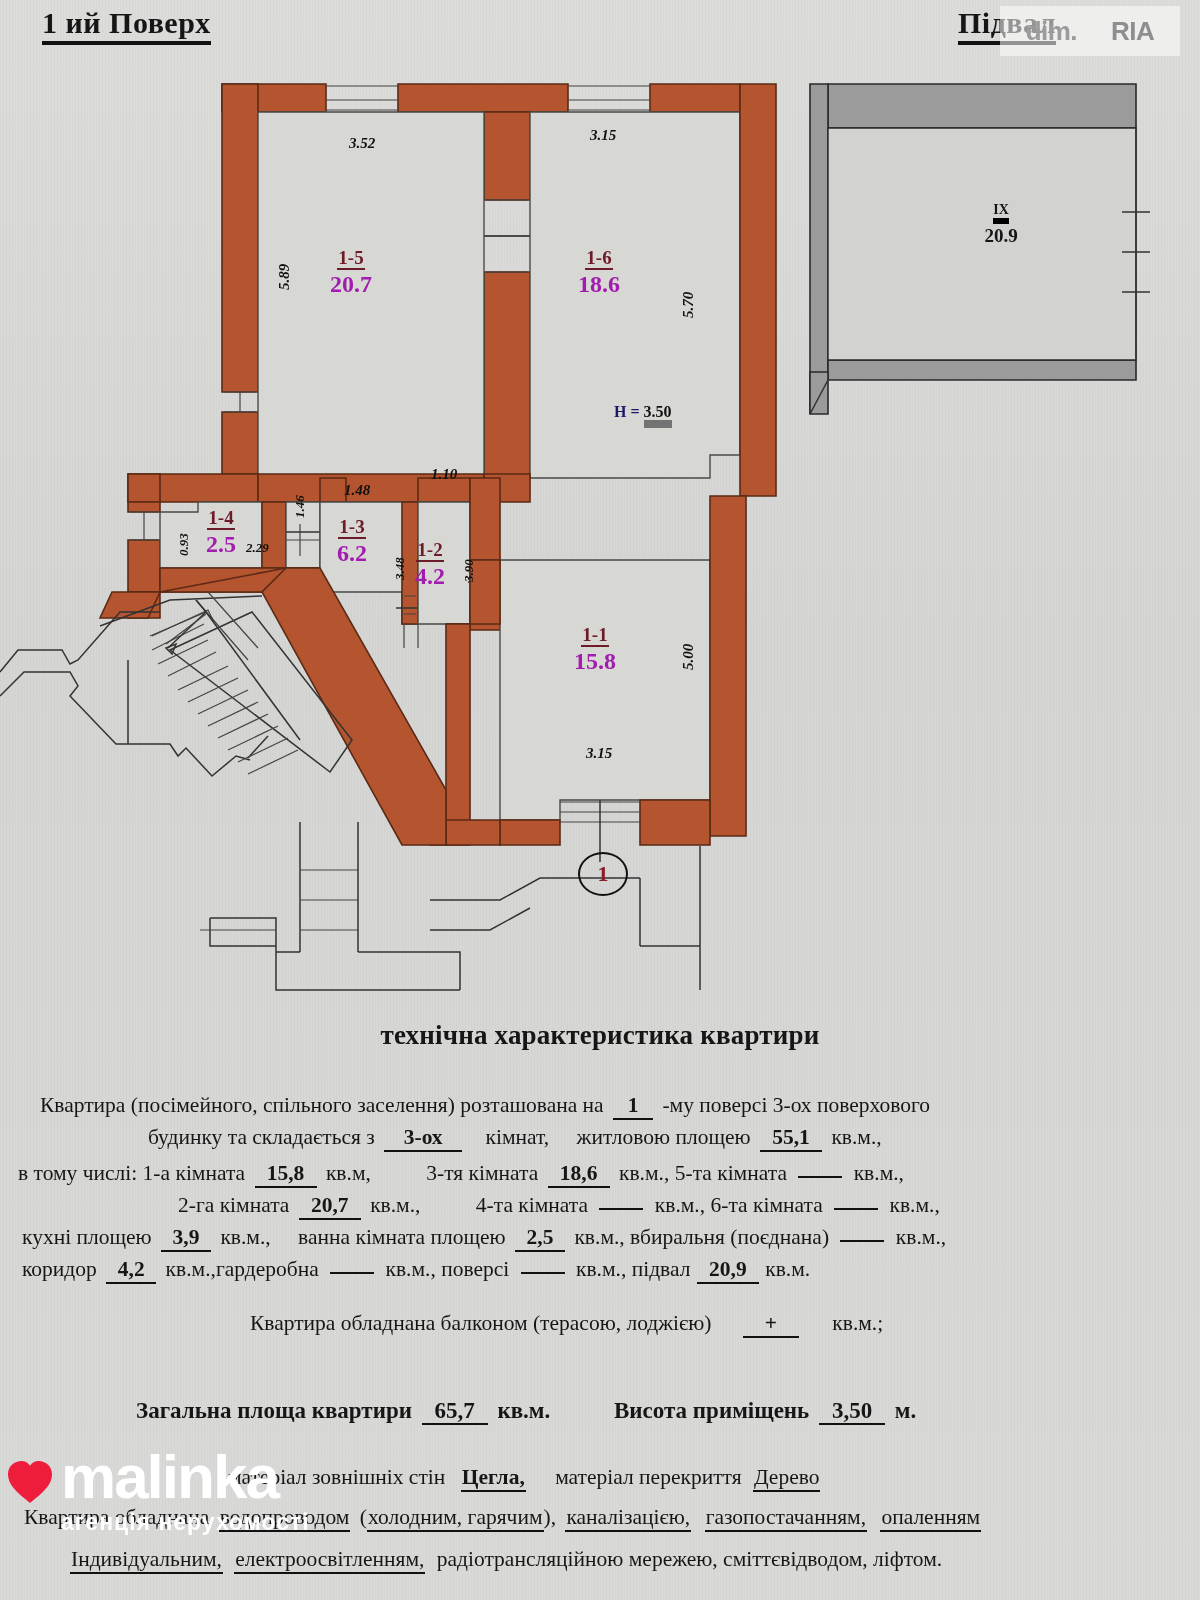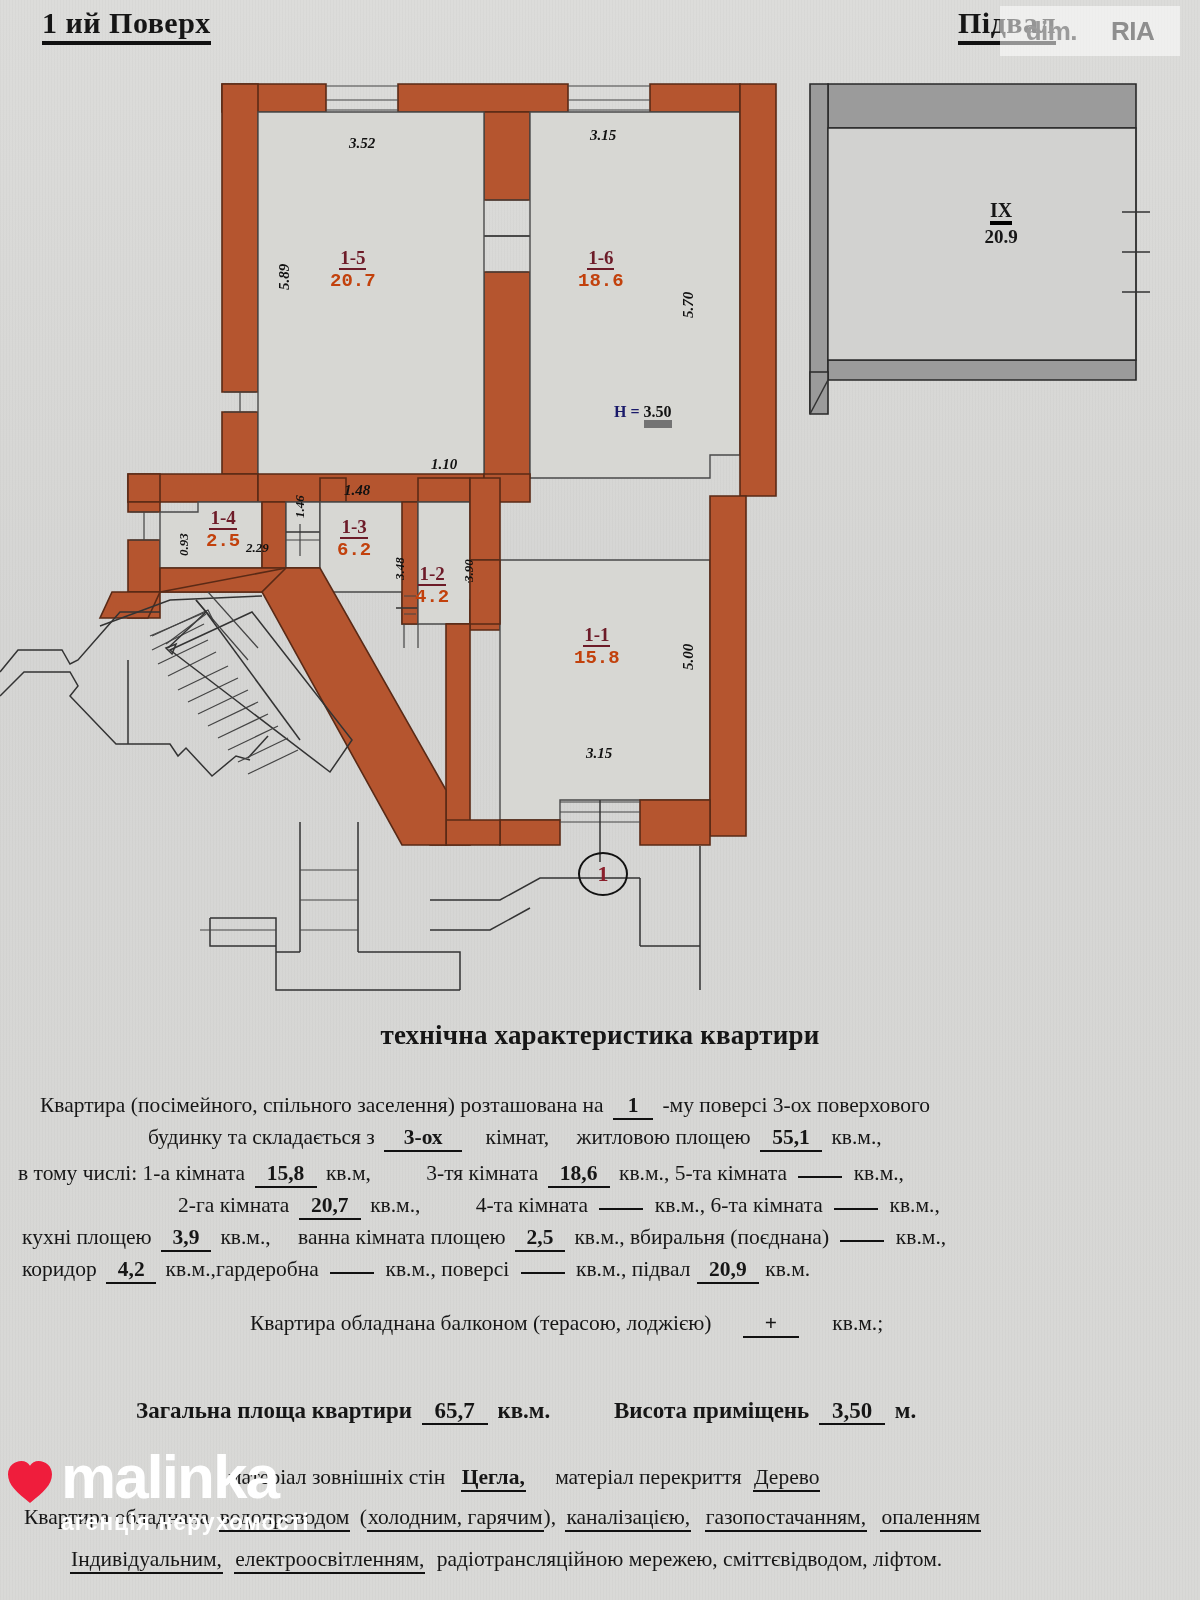--- a/index.html
+++ b/index.html
@@ -37,40 +37,40 @@
   
   svg.plan{position:absolute;left:0;top:0;}
 
   
   .rl{position:absolute;text-align:center;white-space:nowrap;}
   .rl .num{
     font-weight:bold;font-size:19px;color:#6d1b28;
     border-bottom:2px solid #6d1b28;line-height:1.05;display:inline-block;
     padding:0 1px;
   }
-  .rl .area{font-weight:bold;font-size:19px;color:#c2410c;line-height:1.15;display:block;margin-top:1px;font-family:Liberation Mono, monospace;}
+  .rl .area{font-weight:bold;font-size:24px;color:#a21caf;line-height:1.15;display:block;margin-top:1px;}
 
   .dim{
     position:absolute;font-style:italic;font-weight:bold;
     font-size:15px;color:#111;white-space:nowrap;
     font-family:"Liberation Serif",serif;
   }
   .dim.v{transform:rotate(-90deg);transform-origin:left top;}
   .dim.sm{font-size:13px;}
 
   .hval{
     position:absolute;font-weight:bold;font-size:16px;white-space:nowrap;color:#111;
   }
   .hval u{text-decoration:none;border-bottom:8px solid #737373;}
   .hval .eq{color:#1a1a6a;}
 
   .basement-label{
     position:absolute;text-align:center;white-space:nowrap;
   }
-  .basement-label .rn{font-weight:bold;font-size:20px;border-bottom:4px solid #000000;display:inline-block;line-height:1.05;}
+  .basement-label .rn{font-weight:bold;font-size:14px;border-bottom:6px solid #000000;display:inline-block;line-height:1.05;}
   .basement-label .ba{font-weight:bold;font-size:19px;display:block;margin-top:1px;}
 
   .entry-mark{
     position:absolute;width:46px;height:40px;border:2.5px solid #111;border-radius:50%;
     display:flex;align-items:center;justify-content:center;
     font-weight:bold;font-size:22px;color:#8a1f2b;background:transparent;
   }
 
   
   .block-title{
@@ -277,21 +277,21 @@
   <span class="area">20.7</span>
 </div>
 <div class="rl" style="left:578px;top:248px;">
   <span class="num">1-6</span>
   <span class="area">18.6</span>
 </div>
 <div class="rl" style="left:574px;top:625px;">
   <span class="num">1-1</span>
   <span class="area">15.8</span>
 </div>
-<div class="rl" style="left:415px;top:540px;margin-top:24px;">
+<div class="rl" style="left:415px;top:540px;">
   <span class="num">1-2</span>
   <span class="area">4.2</span>
 </div>
 <div class="rl" style="left:337px;top:517px;">
   <span class="num">1-3</span>
   <span class="area">6.2</span>
 </div>
 <div class="rl" style="left:206px;top:508px;">
   <span class="num">1-4</span>
   <span class="area">2.5</span>
@@ -302,21 +302,21 @@
 <div class="dim" style="left:590px;top:127px;">3.15</div>
 <div class="dim v" style="left:680px;top:318px;">5.70</div>
 <div class="dim" style="left:586px;top:745px;">3.15</div>
 <div class="dim v" style="left:680px;top:670px;">5.00</div>
 <div class="dim v sm" style="left:176px;top:556px;">0.93</div>
 <div class="dim sm" style="left:246px;top:540px;">2.29</div>
 <div class="dim" style="left:344px;top:482px;">1.48</div>
 <div class="dim v sm" style="left:392px;top:580px;">3.48</div>
 <div class="dim v sm" style="left:461px;top:582px;">3.90</div>
 <div class="dim v sm" style="left:292px;top:518px;">1.46</div>
-<div class="dim" style="left:431px;top:456px;">1.10</div>
+<div class="dim" style="left:431px;top:466px;">1.10</div>
 
 <div class="hval" style="left:614px;top:403px;">
   <span class="eq">H =</span>
   <u>3.50</u>
 </div>
 
 <div class="entry-mark" style="left:578px;top:852px;">
   <span>1</span>
 </div>
 

